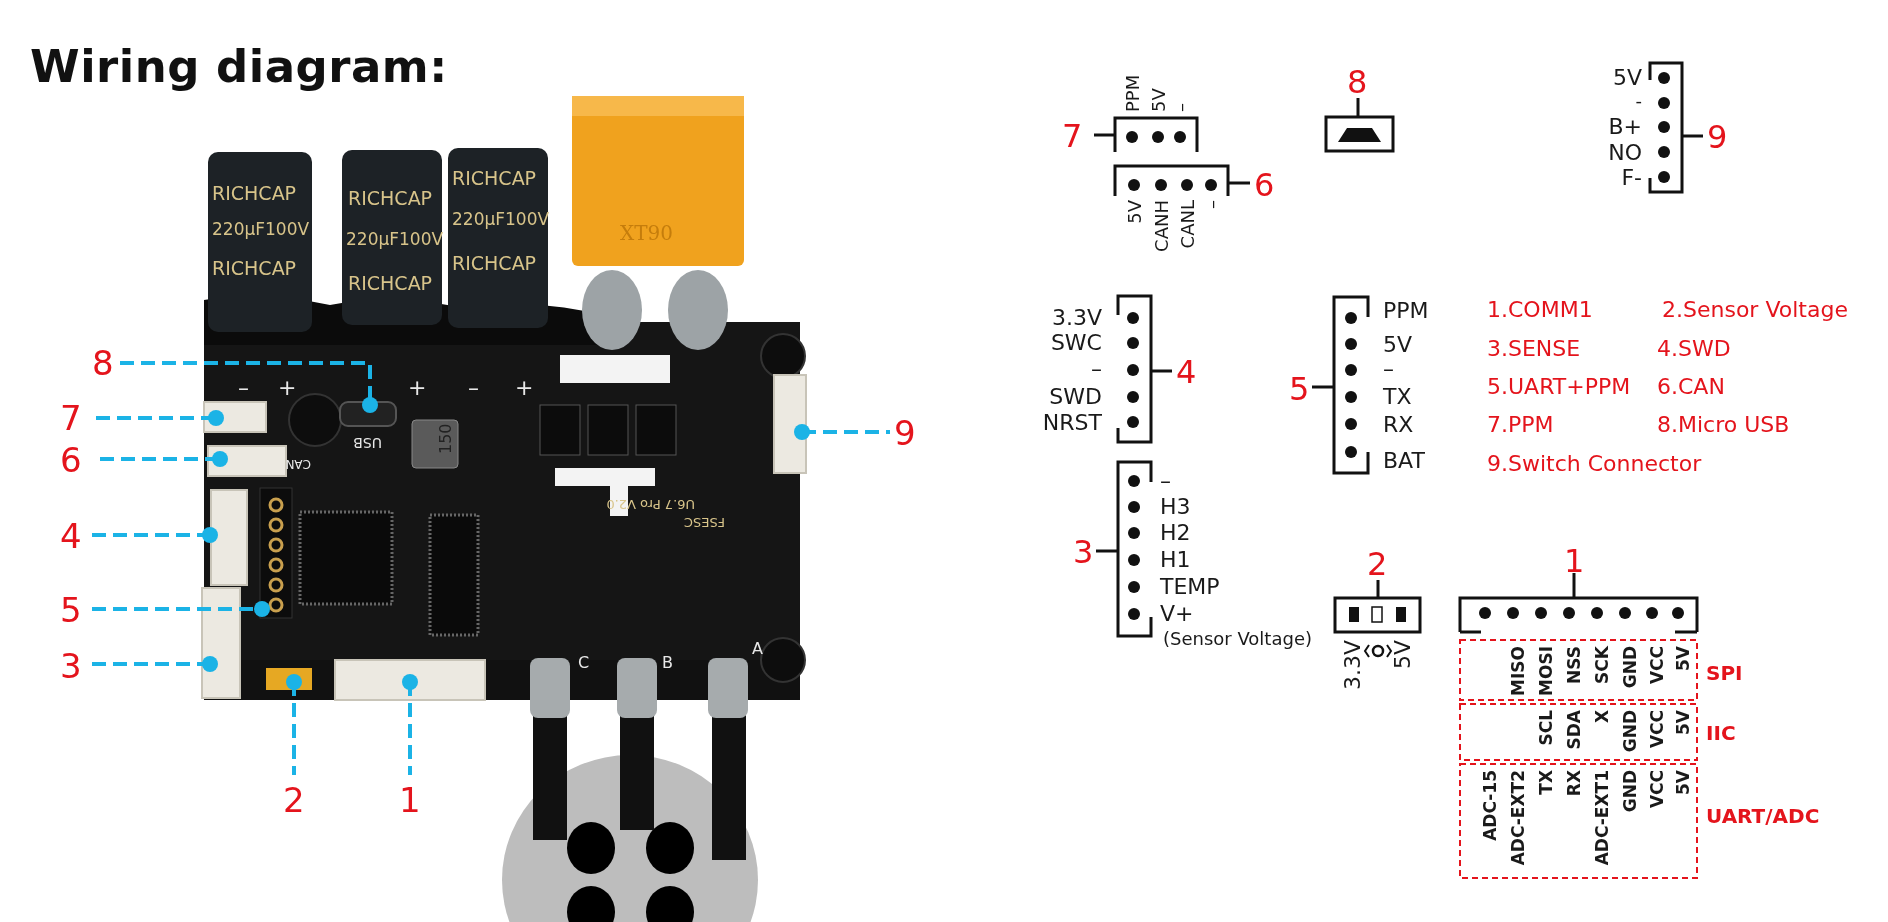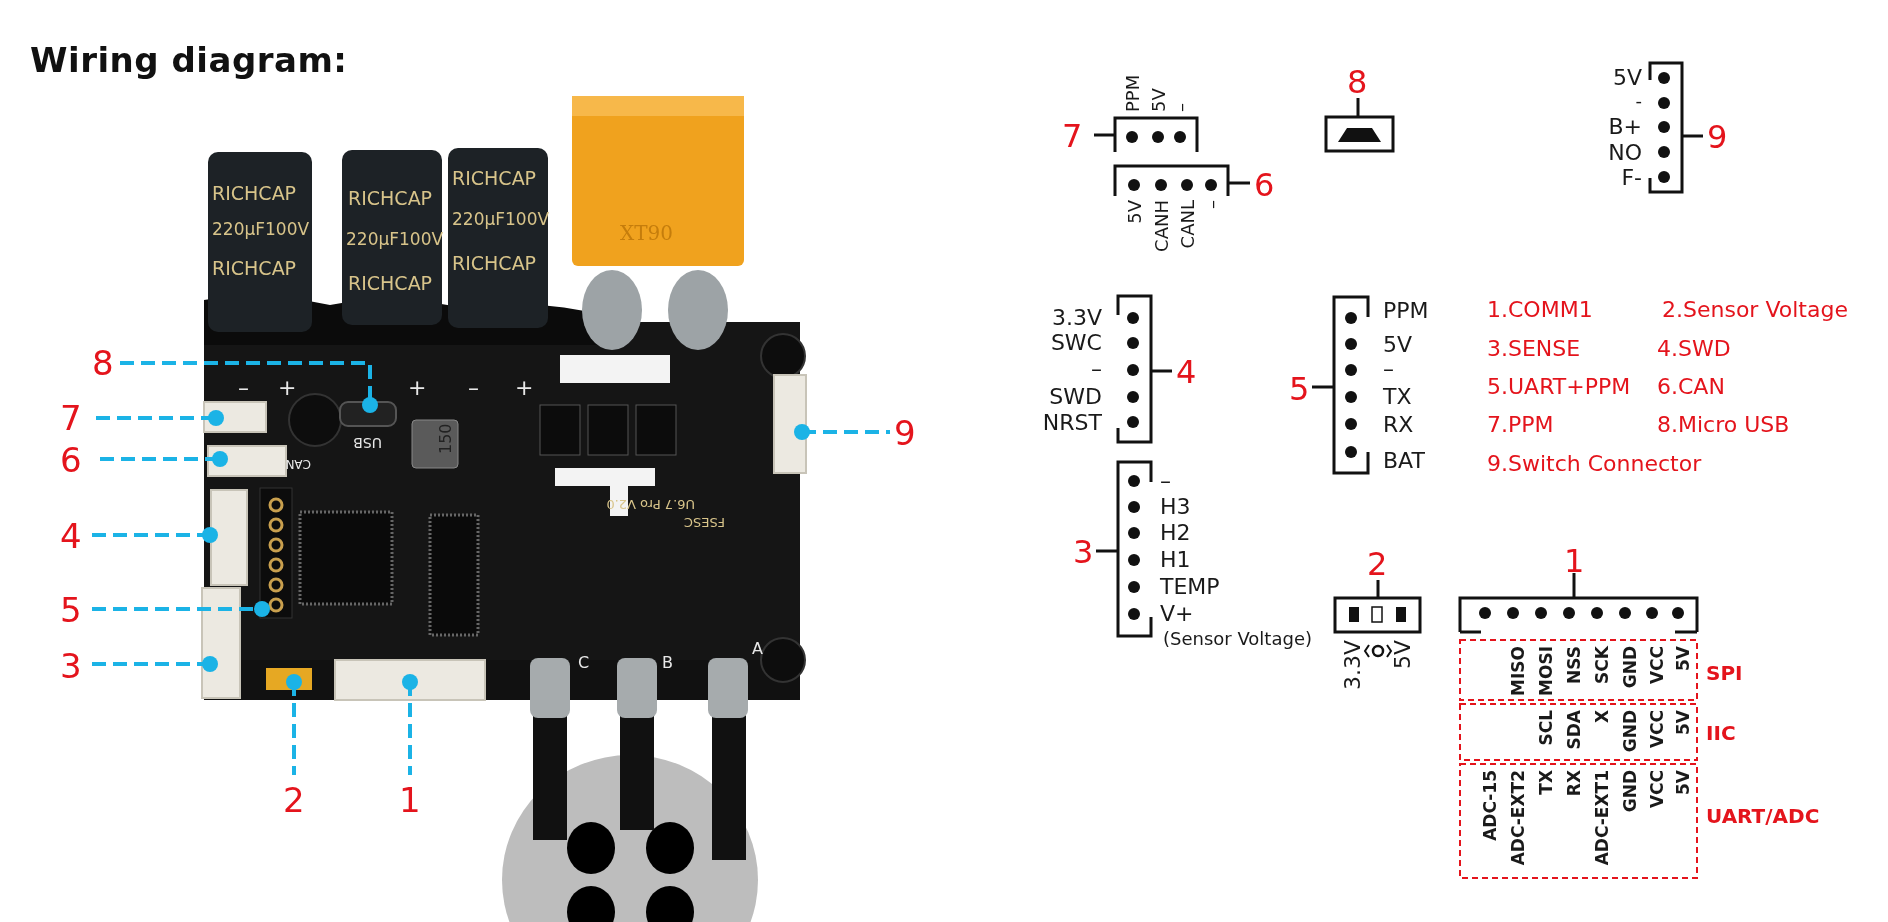--- a/index.html
+++ b/index.html
@@ -1,18 +1,18 @@
 <!DOCTYPE html>
 <html><head>
 <meta charset="utf-8">
 <style>
   html, body { margin: 0; padding: 0; background: #ffffff; }
   body { width: 1888px; height: 922px; position: relative; overflow: hidden;
          font-family: "DejaVu Sans", sans-serif; color: #111; }
-  .title { position: absolute; left: 30px; top: 40px; font-size: 34px; font-weight: bold;
+  .title { position: absolute; left: 30px; top: 40px; font-size: 45px; font-weight: bold;
            font-family: "DejaVu Sans", sans-serif; letter-spacing: 0.5px; }
   svg { position: absolute; left: 0; top: 0; }
   .pin-label { font-family: "DejaVu Sans", sans-serif; font-size: 22px; fill: #1a1a1a; }
   .pin-label-sm { font-family: "DejaVu Sans", sans-serif; font-size: 18px; fill: #1a1a1a; }
   .pin-label-v { font-family: "DejaVu Sans", sans-serif; font-size: 17px; fill: #1a1a1a; font-weight: bold; }
   .num-red { font-family: "DejaVu Sans", sans-serif; font-size: 32px; fill: #e4141c; }
   .legend { font-family: "DejaVu Sans", sans-serif; font-size: 22px; fill: #e4141c; }
   .proto { font-family: "DejaVu Sans", sans-serif; font-size: 20px; font-weight: bold; fill: #e4141c; }
   .callout-num { font-family: "DejaVu Sans", sans-serif; font-size: 34px; fill: #e4141c; }
   .board-text { font-family: "DejaVu Sans", sans-serif; fill: #d8c48a; }

